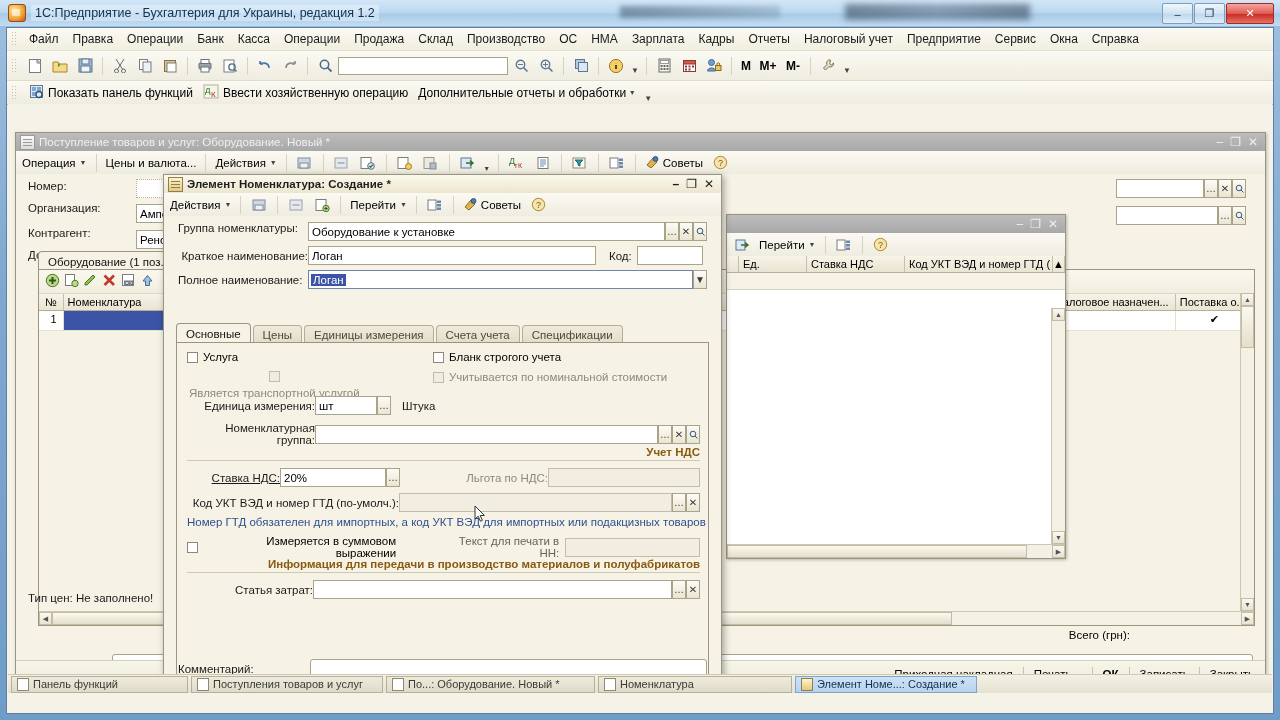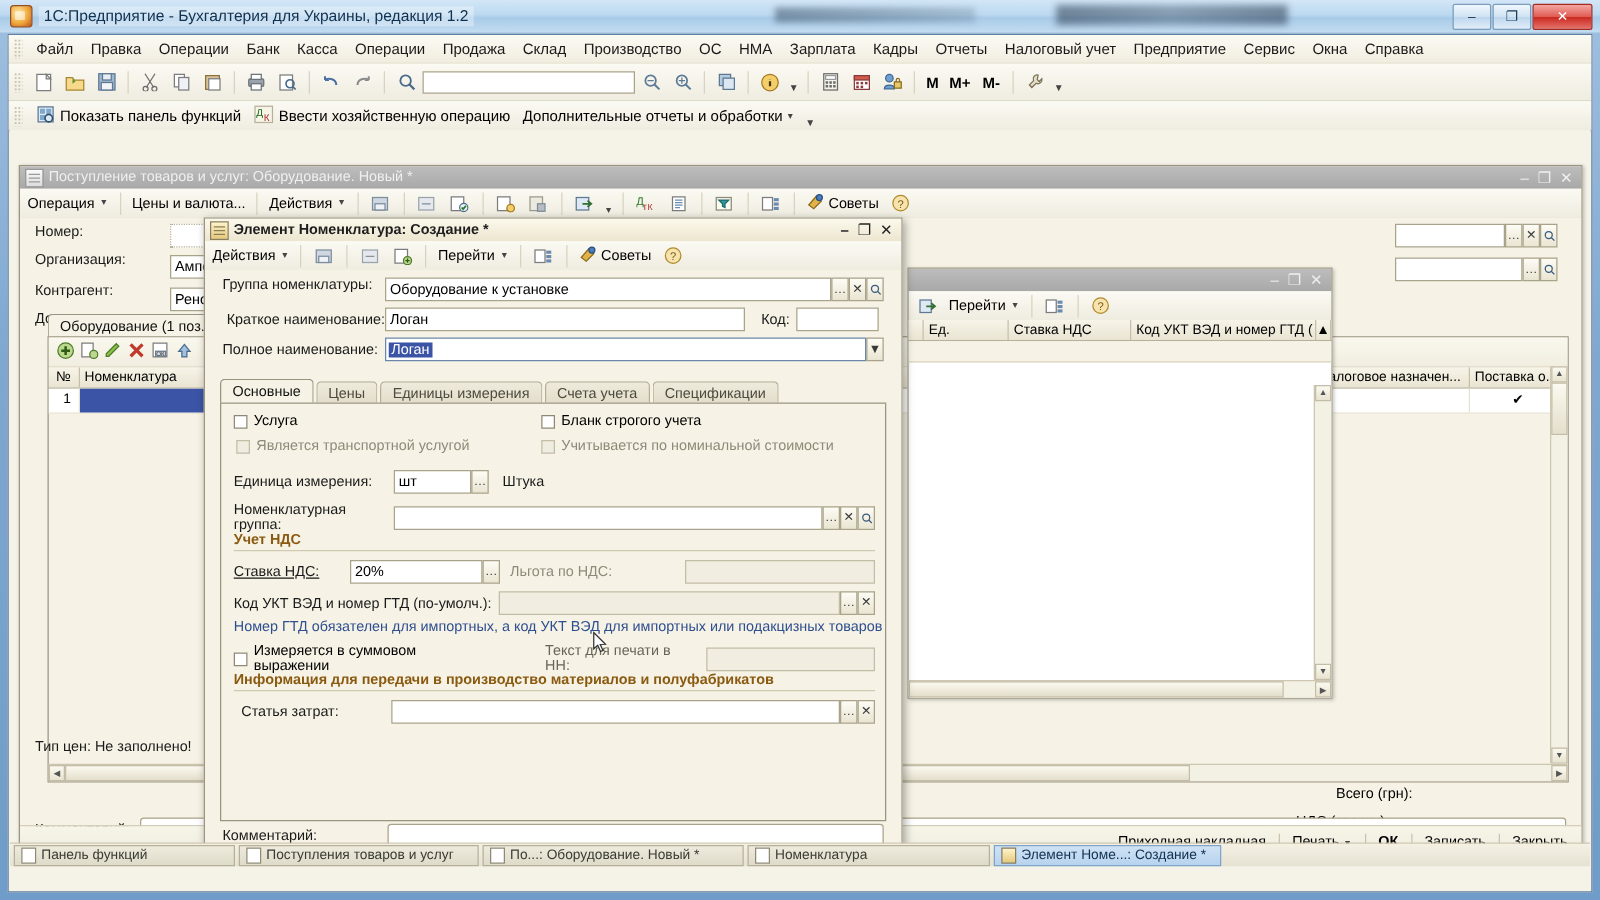--- a/index.html
+++ b/index.html
@@ -834,40 +834,40 @@
 
             <div style="position:absolute;left:14px;top:54px;right:14px;display:flex;align-items:center;">
               <span class="lbl" style="width:130px;">Полное наименование:</span>
               <span class="fld" style="flex:1;border:1px solid #6a86a8;padding:0;">
                 <span style="background:#3b54a5;color:#fff;padding:0 2px;margin-left:2px;">Логан</span>
               </span>
               <span class="btn-sq tall">▼</span>
             </div>
 
 
-            <div style="position:absolute;left:12px;top:88px;right:12px;">
+            <div style="position:absolute;left:12px;top:108px;right:12px;text-align:right;">
               <div class="tabs">
                 <div class="tab sel">Основные</div>
                 <div class="tab">Цены</div>
                 <div class="tab">Единицы измерения</div>
                 <div class="tab">Счета учета</div>
                 <div class="tab">Спецификации</div>
               </div>
 
               <div class="tabpanel" style="height:335px;position:relative;">
 
                 <div style="position:absolute;left:10px;top:8px;" class="chkrow">
                   <span class="cb"></span>
                   <span>Услуга</span>
                 </div>
                 <div style="position:absolute;left:256px;top:8px;" class="chkrow">
                   <span class="cb"></span>
                   <span>Бланк строгого учета</span>
                 </div>
-                <div style="position:absolute;left:12px;top:28px;" class="chkrow dis">
+                <div style="position:absolute;left:12px;top:28px;flex-direction:column;" class="chkrow dis">
                   <span class="cb dis"></span>
                   <span>Является транспортной услугой</span>
                 </div>
                 <div style="position:absolute;left:256px;top:28px;" class="chkrow dis">
                   <span class="cb dis"></span>
                   <span>Учитывается по номинальной стоимости</span>
                 </div>
 
                 <div style="position:absolute;left:10px;top:53px;display:flex;align-items:center;">
                   <span class="lbl" style="width:128px;">Единица измерения:</span>

